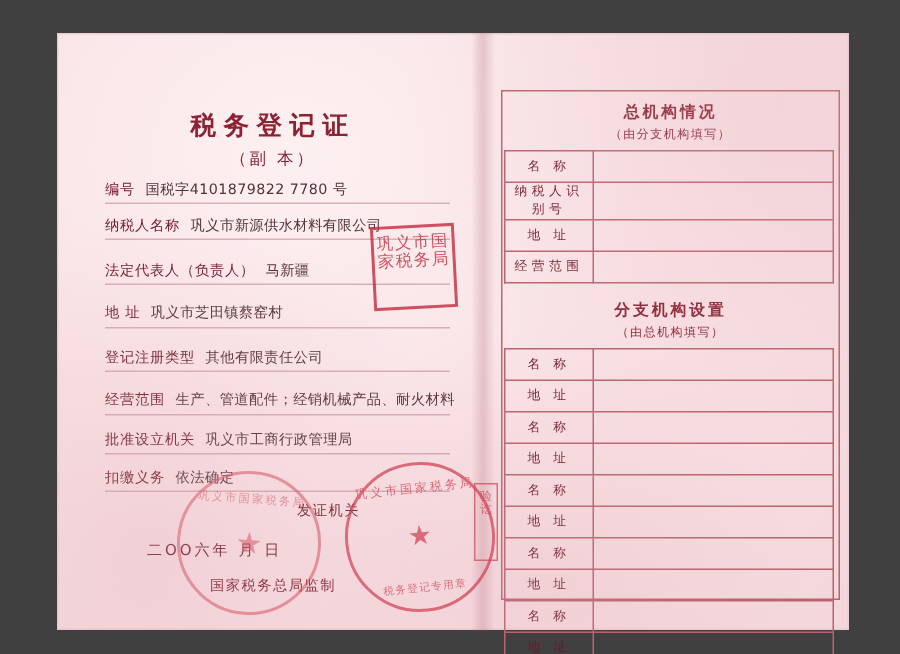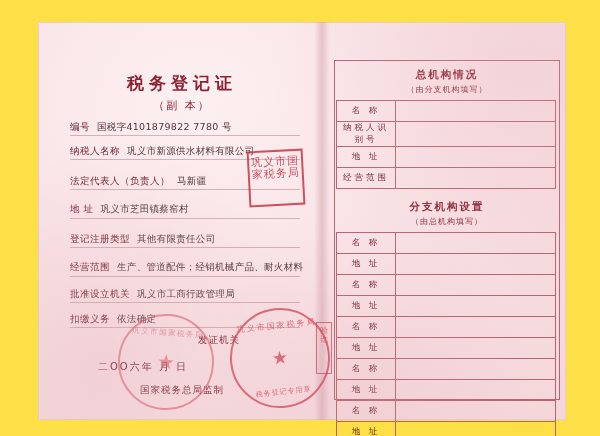--- a/index.html
+++ b/index.html
@@ -10,21 +10,21 @@
   body {
     width: 600px;
     height: 436px;
     font-family: "DejaVu Sans", sans-serif;
     overflow: hidden;
   }
   #page {
     position: relative;
     width: 600px;
     height: 436px;
-    background: #fde047;
+    background: #404040;
   }
   
   .paper {
     position: absolute;
     left: 38px;
     top: 22px;
     width: 528px;
     height: 398px;
     background:
       radial-gradient(ellipse at 30% 20%, #fdf0f1 0%, #f9e3e6 45%, #f3d6da 100%);

